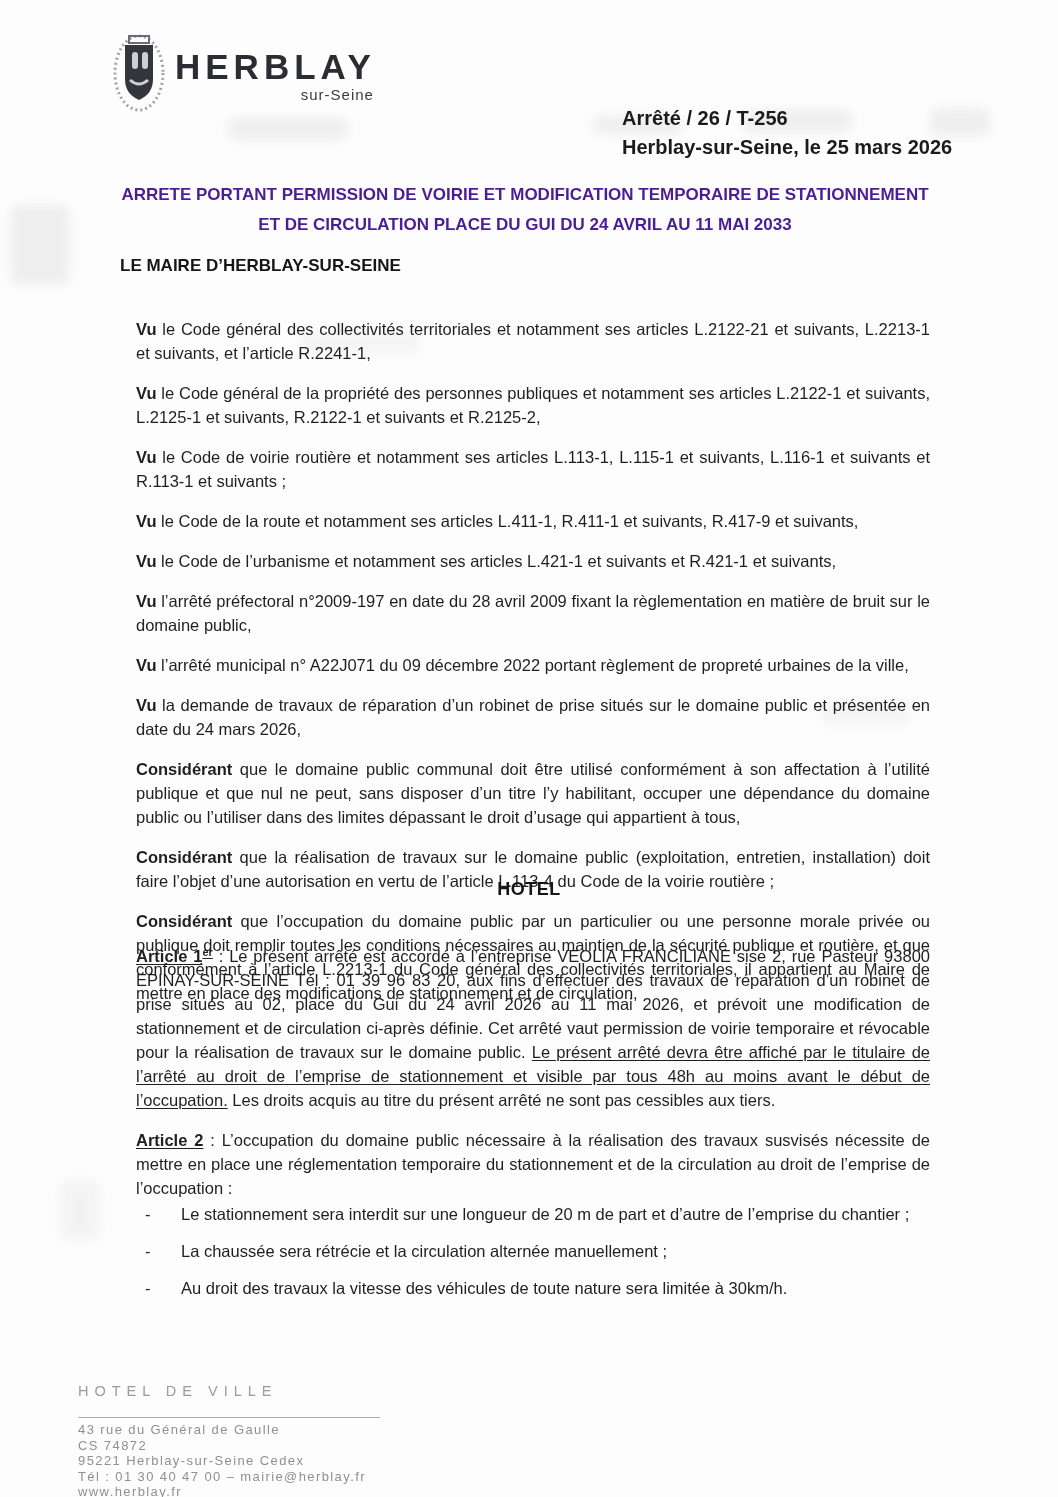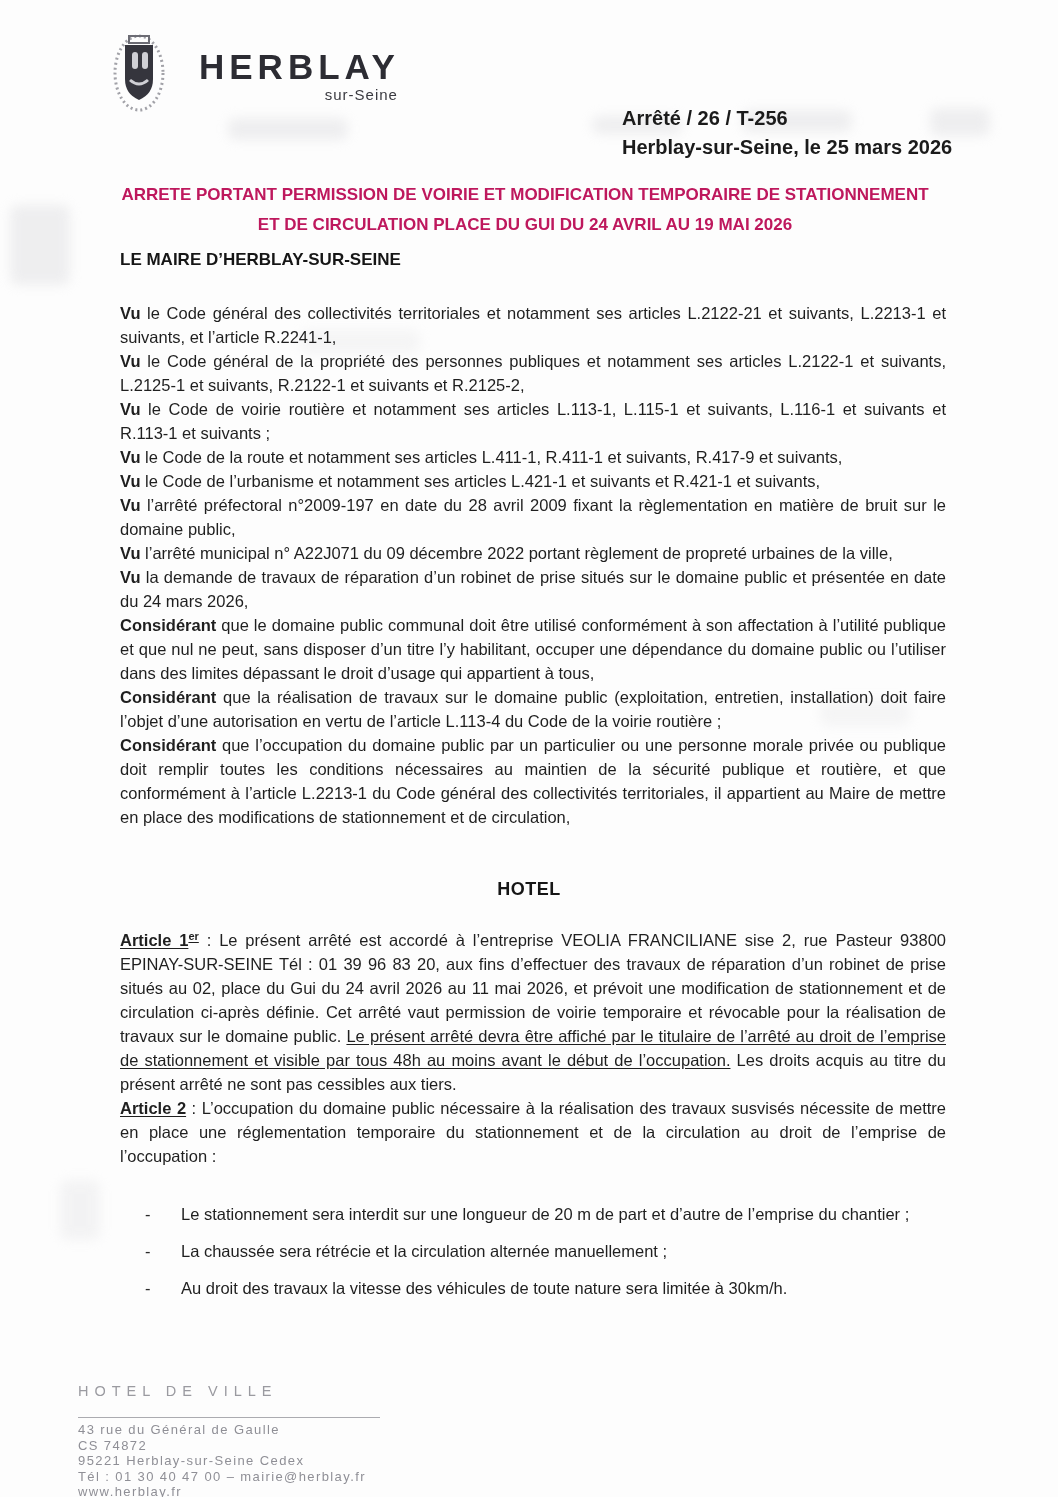--- a/index.html
+++ b/index.html
@@ -21,36 +21,36 @@
   .n5{left:10px;top:205px;width:60px;height:80px;}
   .n6{left:300px;top:330px;width:120px;height:24px;opacity:.25;}
   .n7{left:820px;top:700px;width:90px;height:26px;opacity:.25;}
   .n8{left:60px;top:1180px;width:40px;height:60px;opacity:.3;}
 
   
   .logo-row{position:absolute;left:113px;top:30px;display:flex;align-items:flex-start;}
   .crest{width:52px;height:82px;}
   .wordmark{margin-left:10px;padding-top:20px;}
   .logo-name{
-    font-size:35px;font-weight:600;letter-spacing:5px;color:#2c2c33;line-height:34px;margin-left:24px;
+    font-size:35px;font-weight:600;letter-spacing:5px;color:#2c2c33;line-height:34px;
   }
   .logo-sub{font-size:15px;color:#3a3a40;text-align:right;letter-spacing:1px;margin-top:2px;padding-right:2px;}
 
   
   .refblock{position:absolute;left:622px;top:104px;font-weight:bold;font-size:20px;line-height:29px;color:#1b1b1b;}
 
   
-  .doc-title{position:absolute;left:0;right:8px;top:180px;text-align:center;font-weight:bold;font-size:17px;line-height:30px;color:#be185d;}
+  .doc-title{position:absolute;left:0;right:8px;top:180px;text-align:center;font-weight:bold;font-size:17px;line-height:30px;color:#4c1d95;}
 
-  .maire{position:absolute;left:120px;top:250px;font-weight:bold;font-size:17px;color:#161616;}
+  .maire{position:absolute;left:120px;top:256px;font-weight:bold;font-size:17px;color:#161616;}
 
   
   .recitals{position:absolute;left:120px;top:301px;width:826px;}
   .articles{position:absolute;left:120px;top:928px;width:826px;}
-  .para{margin:0;font-size:16.5px;line-height:24px;text-align:justify;}
+  .para{margin:16px;font-size:16.5px;line-height:24px;text-align:justify;}
   .b{font-weight:bold;}
   .u{text-decoration:underline;text-underline-offset:2px;}
   sup{font-size:11px;line-height:0;}
 
   .arrete-heading{position:absolute;left:0;right:0;top:879px;text-align:center;font-weight:bold;font-size:18px;color:#161616;letter-spacing:.5px;}
 
   
   .bullets{position:absolute;left:145px;top:1196px;width:800px;}
   .bullet{display:flex;font-size:16.5px;line-height:37px;}
   .dash{flex:0 0 36px;color:#2a2a2a;}
@@ -95,21 +95,21 @@
     </div>
   </div>
 
   <div class="refblock">
     <div>Arrêté / 26 / T-256</div>
     <div>Herblay-sur-Seine, le 25 mars 2026</div>
   </div>
 
   <div class="doc-title">
     <div>ARRETE PORTANT PERMISSION DE VOIRIE ET MODIFICATION TEMPORAIRE DE STATIONNEMENT</div>
-    <div>ET DE CIRCULATION PLACE DU GUI DU 24 AVRIL AU 19 MAI 2026</div>
+    <div>ET DE CIRCULATION PLACE DU GUI DU 24 AVRIL AU 11 MAI 2033</div>
   </div>
 
   <div class="maire">LE MAIRE D’HERBLAY-SUR-SEINE</div>
 
   <div class="recitals">
   <p class="para"><span class="b">Vu</span><span> le Code général des collectivités territoriales et notamment ses articles L.2122-21 et suivants, L.2213-1 et suivants, et l’article R.2241-1,</span></p>
 
   <p class="para"><span class="b">Vu</span><span> le Code général de la propriété des personnes publiques et notamment ses articles L.2122-1 et suivants, L.2125-1 et suivants, R.2122-1 et suivants et R.2125-2,</span></p>
 
   <p class="para"><span class="b">Vu</span><span> le Code de voirie routière et notamment ses articles L.113-1, L.115-1 et suivants, L.116-1 et suivants et R.113-1 et suivants ;</span></p>

